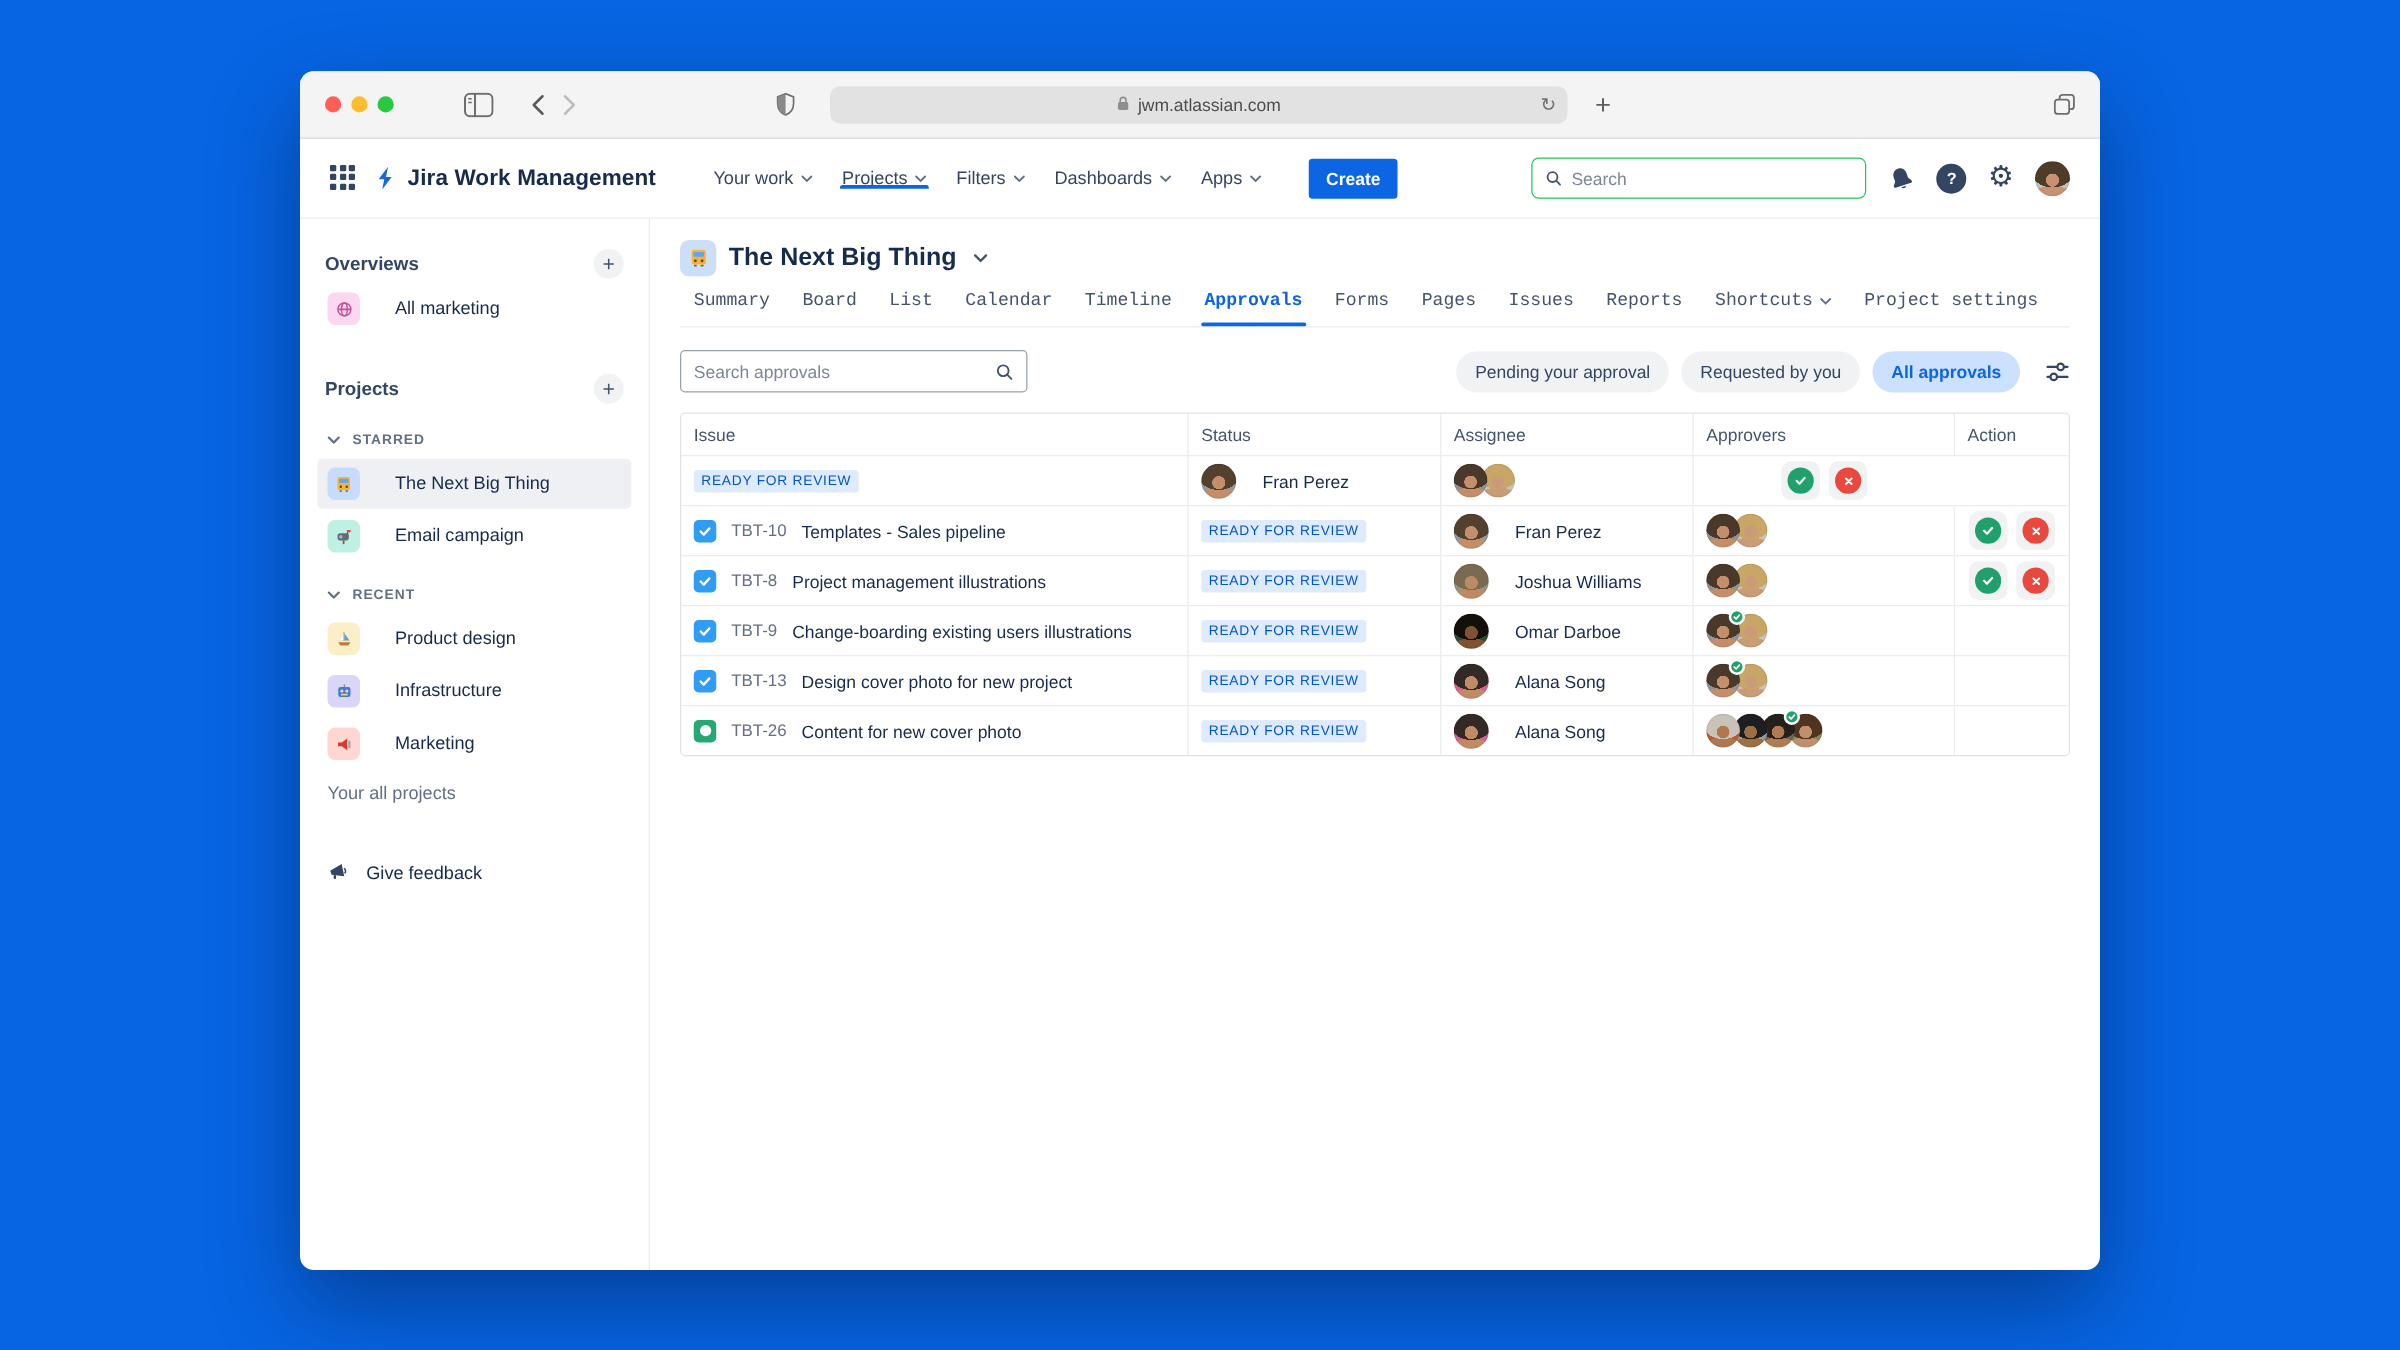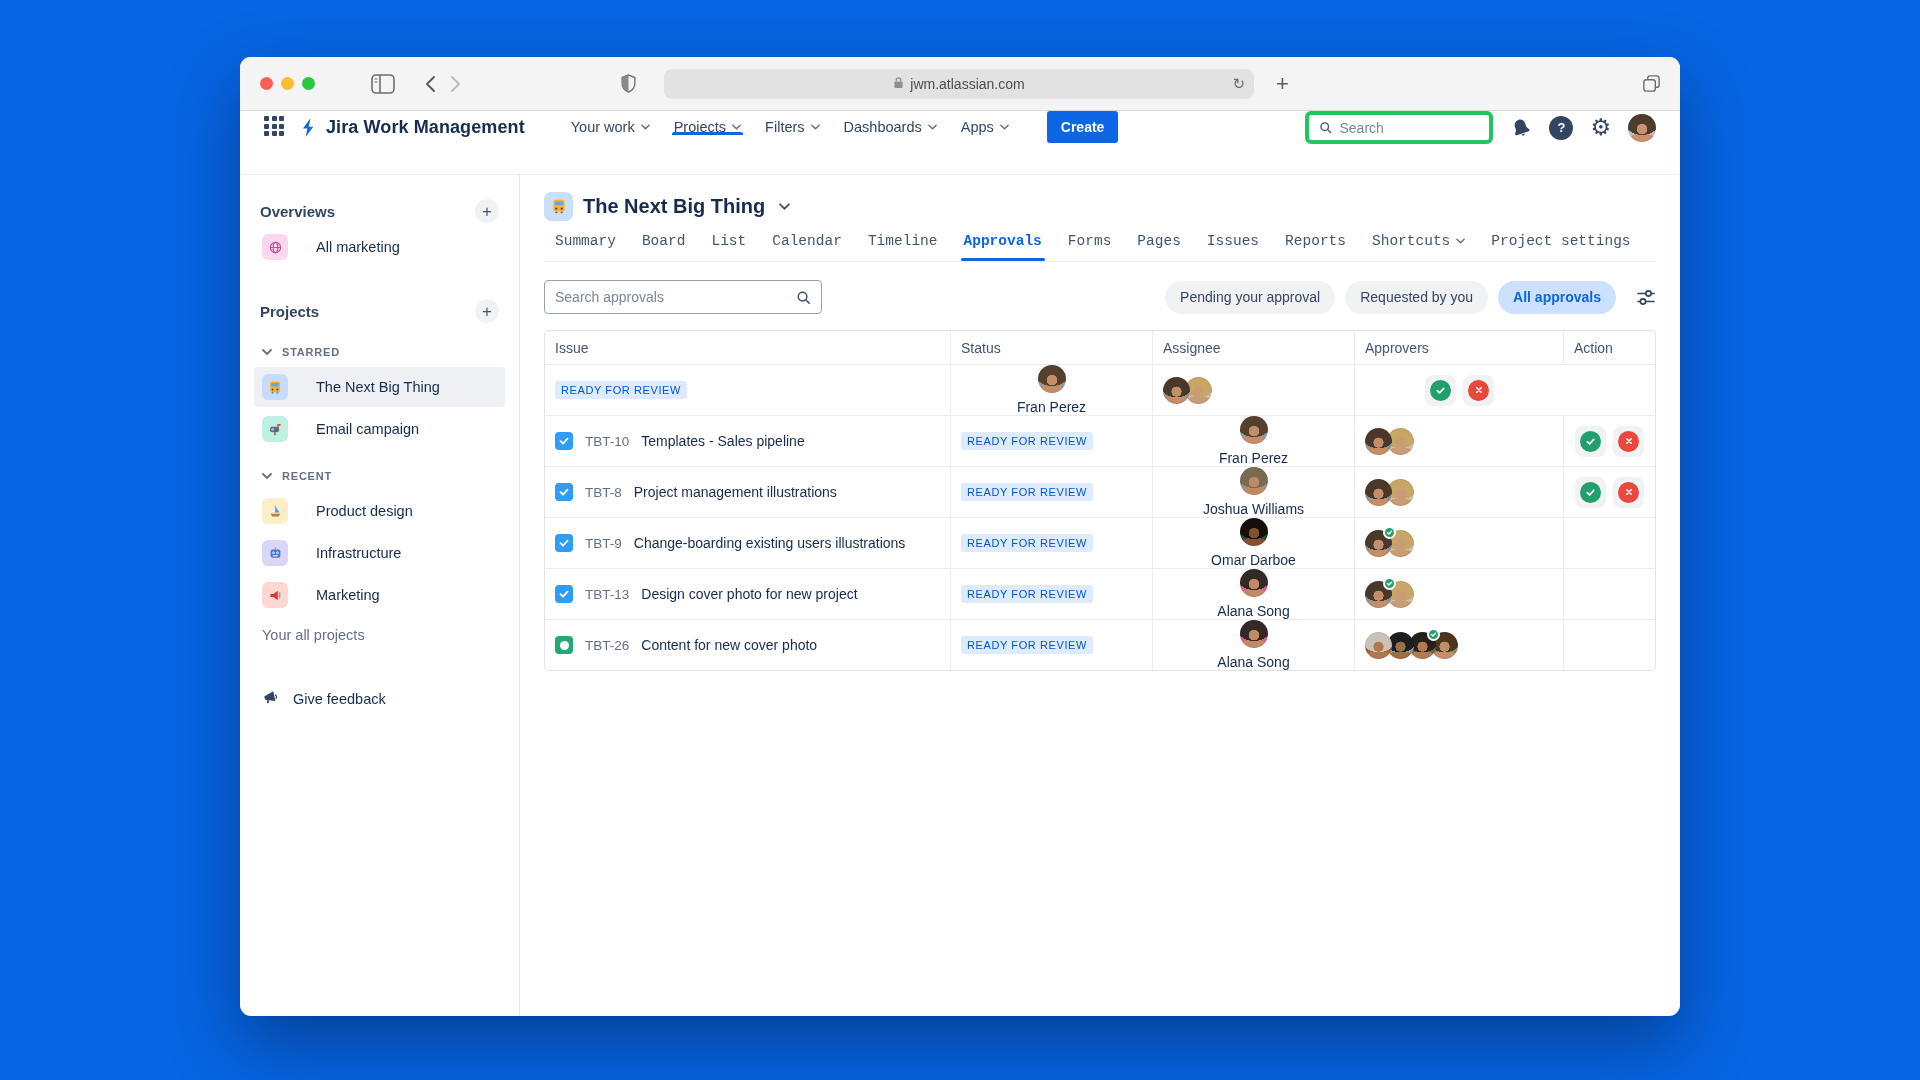--- a/index.html
+++ b/index.html
@@ -25,37 +25,37 @@
             border-radius:8px; display:flex; align-items:center; justify-content:center; gap:6px;
             color:#4D4D4D; font-size:14px; }
   .urlbar .refresh { position:absolute; right:9px; color:#6e6e6e; font-size:15px;
                      font-family:"DejaVu Sans",sans-serif; background:none; border:none; }
   .plus-btn { position:absolute; left:1036px; font-size:22px; color:#5d5d5d; font-weight:300;
               background:none; border:none; }
   .tabs-btn { position:absolute; right:18px; background:none; border:none; }
 
   
   .app-header { height:64px; background:#fff; border-bottom:1px solid #EBECF0;
-                display:flex; align-items:flex-start; padding:0 24px; }
+                display:flex; align-items:center; padding:0 24px; }
   .hdr-left { display:flex; align-items:center; gap:12px; }
   .grid-ic { width:22px; height:22px; display:grid; grid-template-columns:repeat(3,5px);
              grid-template-rows:repeat(3,5px); gap:2.5px; background:none; border:none; padding:0; }
   .grid-ic i { background:#344563; border-radius:1px; }
   .brand { display:flex; align-items:center; gap:7px; }
   .brand-name { font-size:18px; font-weight:700; color:#172B4D; letter-spacing:.1px; white-space:nowrap; }
   .topnav { display:flex; margin-left:22px; }
   .nav-item { display:flex; align-items:center; gap:6px; padding:0 12px; position:relative;
               background:none; border:none; font-size:14.5px; font-weight:500; color:#344563; cursor:default; }
   .nav-item.active::after { content:""; position:absolute; left:10px; right:10px; bottom:0;
               height:3px; background:#0C66E4; border-radius:2px 2px 0 0; }
   .chev { width:9px; height:6px; }
   .create-btn { align-self:center; margin-left:14px; background:#0C66E4; color:#fff; border:none;
                 border-radius:3px; height:32px; padding:0 14px; font-size:14px; font-weight:600; }
   .hdr-right { margin-left:auto; display:flex; align-items:center; gap:17px; }
-  .search-box { width:188px; height:33px; border:4px solid #22c55e; border-radius:6px;
+  .search-box { width:268px; height:33px; border:1px solid #22c55e; border-radius:6px;
                 display:flex; align-items:center; padding:0 10px; gap:7px; background:#fff; }
   .search-box input { border:none; outline:none; width:100%; font-size:14px; color:#172B4D;
                 font-family:inherit; background:transparent; }
   .search-box input::placeholder { color:#7A869A; }
   .icon-btn { background:none; border:none; display:flex; align-items:center; justify-content:center; }
   .help-circle { width:24px; height:24px; border-radius:50%; background:#344563; color:#fff;
                  font-size:13px; font-weight:700; display:flex; align-items:center; justify-content:center; }
   .gear-glyph { font-family:"DejaVu Sans",sans-serif; font-size:23px; color:#344563; line-height:1; }
   .hdr-avatar { width:34px; height:34px; }
 
@@ -116,21 +116,21 @@
   .cell-issue { gap:12px; }
   .issue-key { font-size:13.5px; color:#626F86; }
   .issue-title { font-size:14px; color:#172B4D; }
   .cbx { width:18px; height:18px; border-radius:4px; background:#2F9CF5; display:flex;
          align-items:center; justify-content:center; flex:none; }
   .task-ic { width:18px; height:18px; border-radius:4px; background:#24A973; display:flex;
          align-items:center; justify-content:center; flex:none; }
   .task-ic .dot { width:9px; height:9px; background:#fff; border-radius:50%; }
   .lozenge { background:#DEEBFF; color:#0055CC; font-size:11px; font-weight:400;
              letter-spacing:.6px; padding:3px 6px; border-radius:3px; white-space:nowrap; }
-  .cell-assignee { gap:6px;flex-direction:column; }
+  .cell-assignee { gap:21px; }
   .assignee-name { font-size:14px; color:#172B4D; }
 
   .avwrap { position:relative; display:inline-block; width:28px; height:28px; flex:none; }
   .avwrap.sm { width:27px; height:27px; }
   .avatar { display:block; width:100%; height:100%; border-radius:50%;
     background:
       radial-gradient(circle at 50% 54%, var(--skin,#C49A7A) 0 25%, rgba(0,0,0,0) 26%),
       radial-gradient(ellipse 58% 42% at 50% 33%, var(--hair,#555) 0 99%, rgba(0,0,0,0) 100%),
       radial-gradient(ellipse 62% 38% at 50% 108%, var(--skin,#C49A7A) 0 99%, rgba(0,0,0,0) 100%),
       var(--bg,#999);

